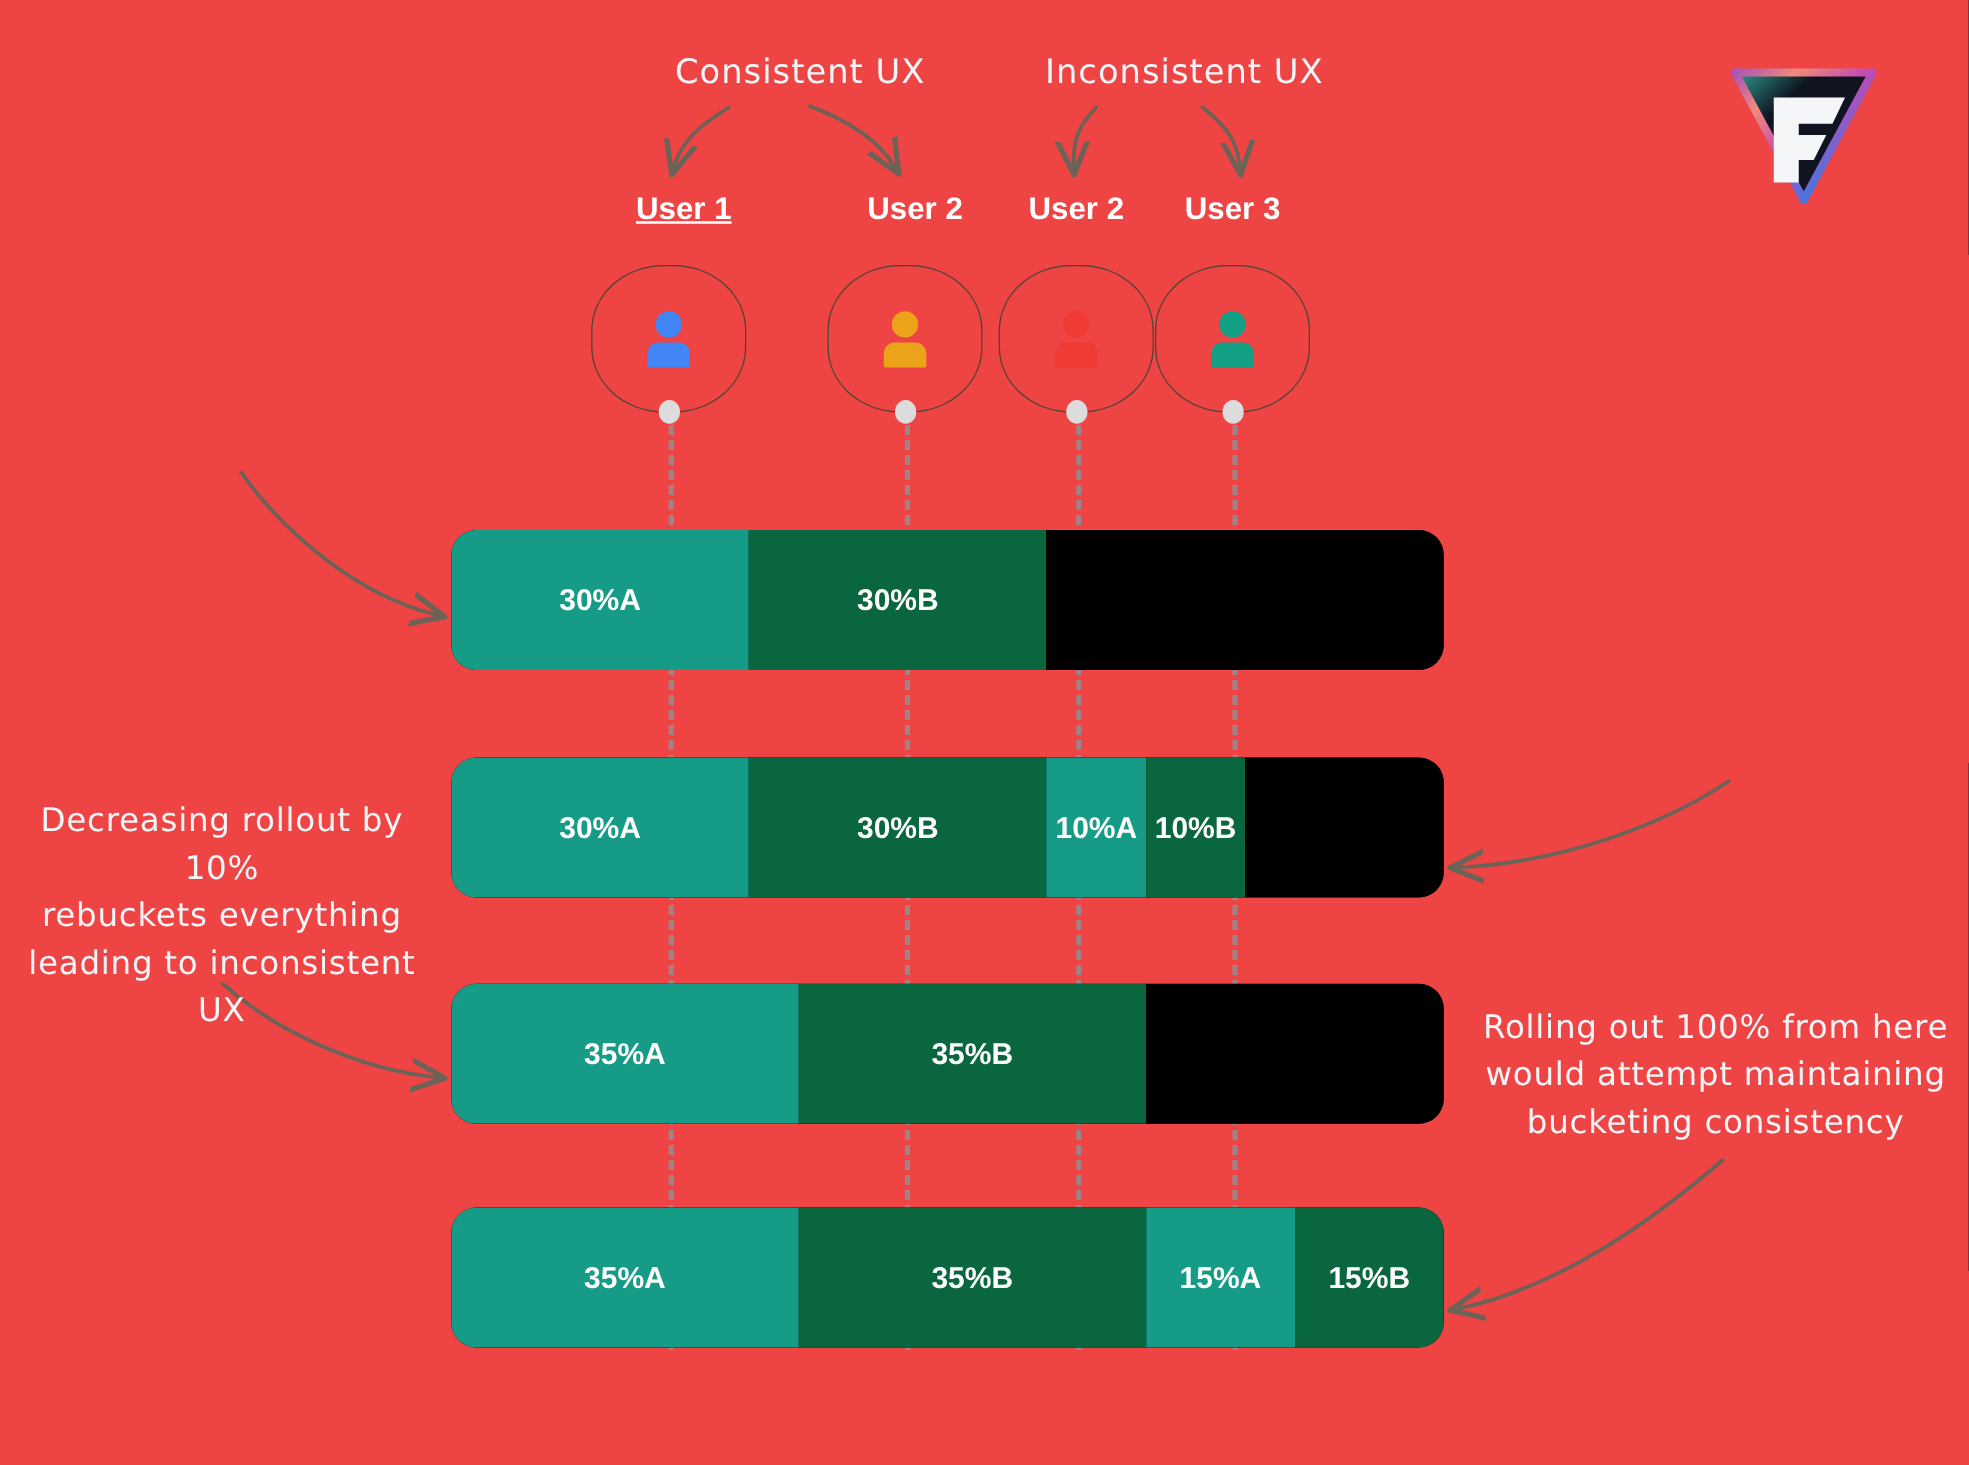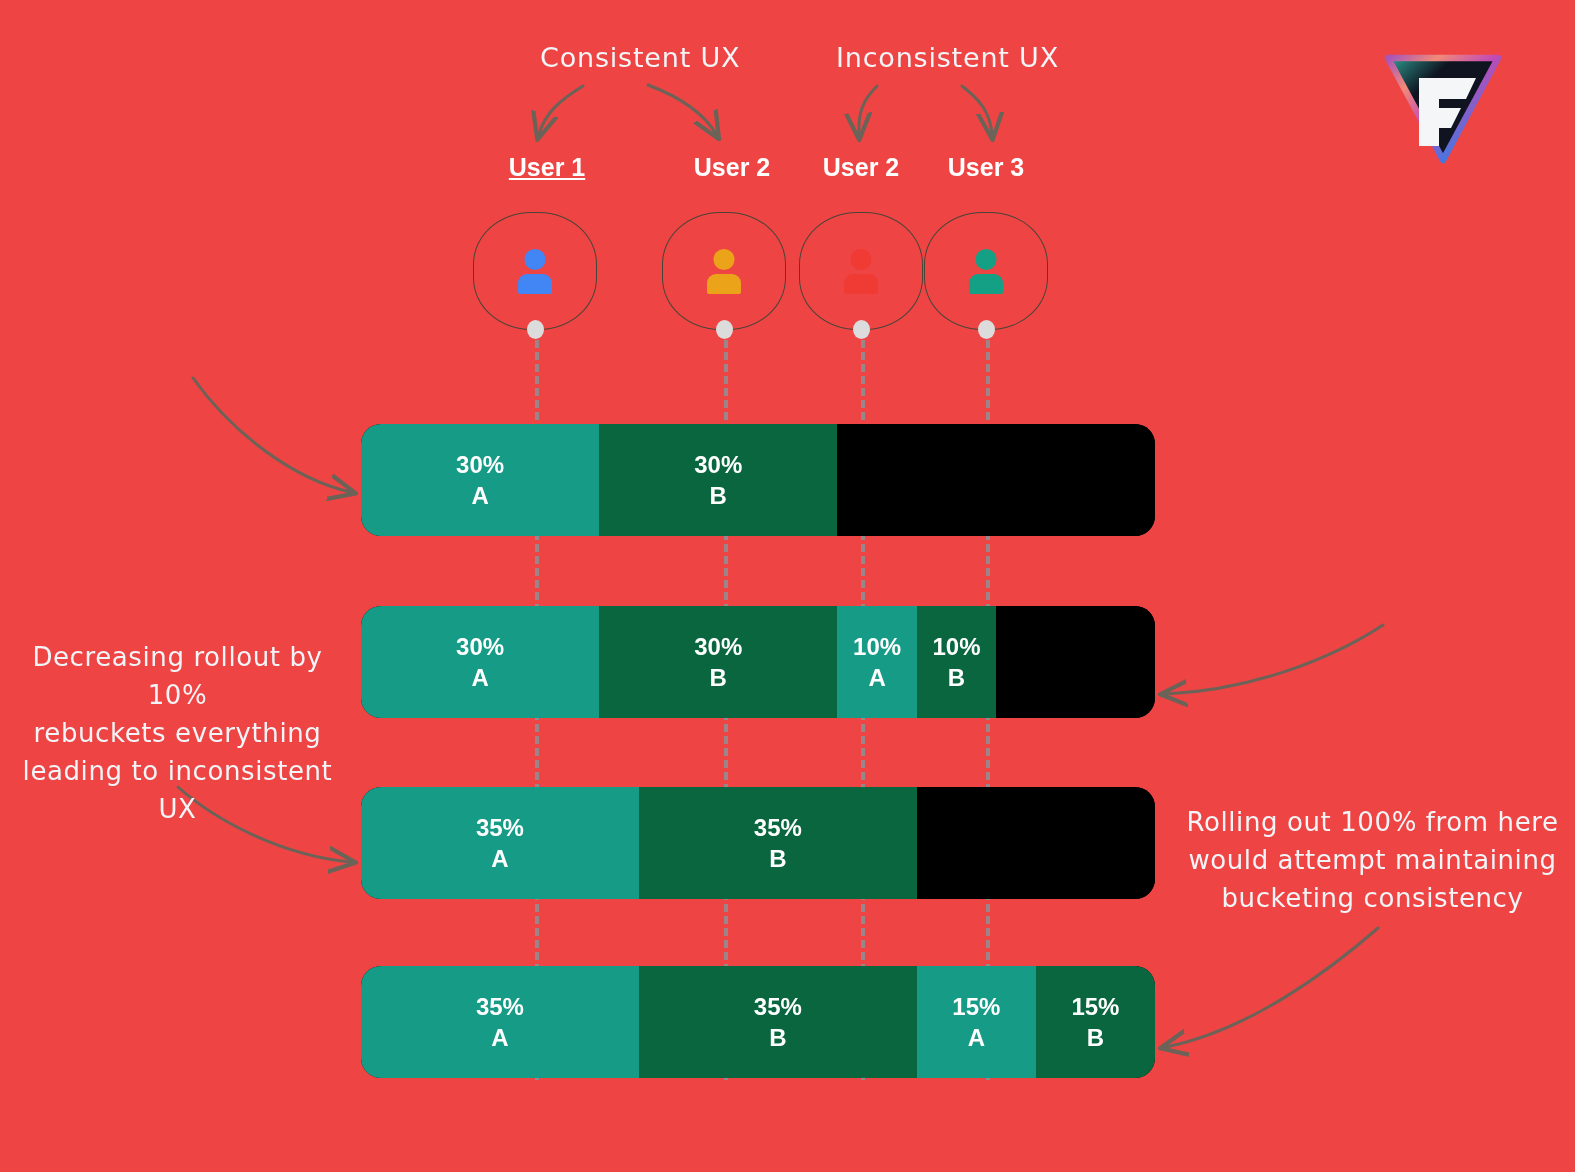--- a/index.html
+++ b/index.html
@@ -105,21 +105,21 @@
     height: 112px;
     border-radius: 20px;
     overflow: hidden;
     display: flex;
     background: #000000;
   }
   .seg {
     position: relative;
     height: 100%;
     display: flex;
-    flex-direction: column;
+    flex-direction: row;
     align-items: center;
     justify-content: center;
     color: #ffffff;
     font-family: "Liberation Sans", sans-serif;
     font-weight: bold;
     font-size: 24px;
     line-height: 31px;
   }
   .seg .pct { display: block; }
   .seg .vr  { display: block; }

